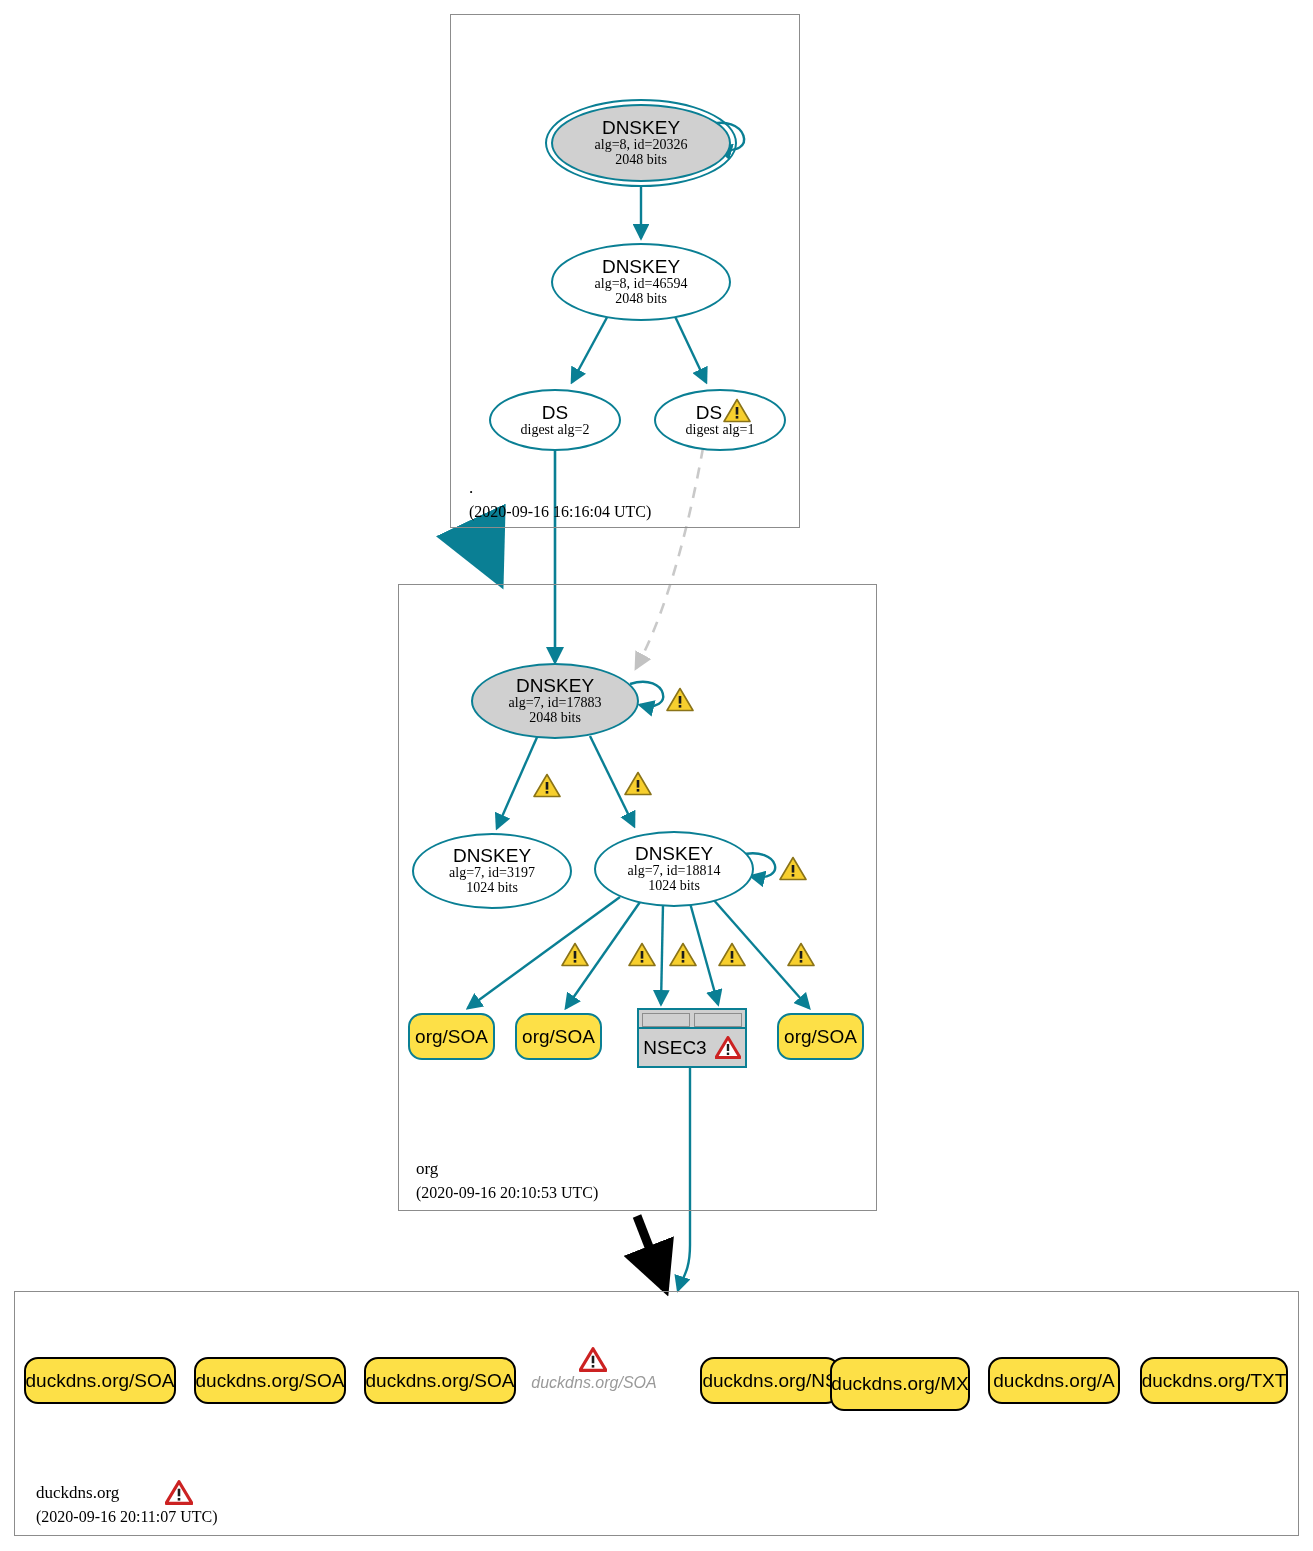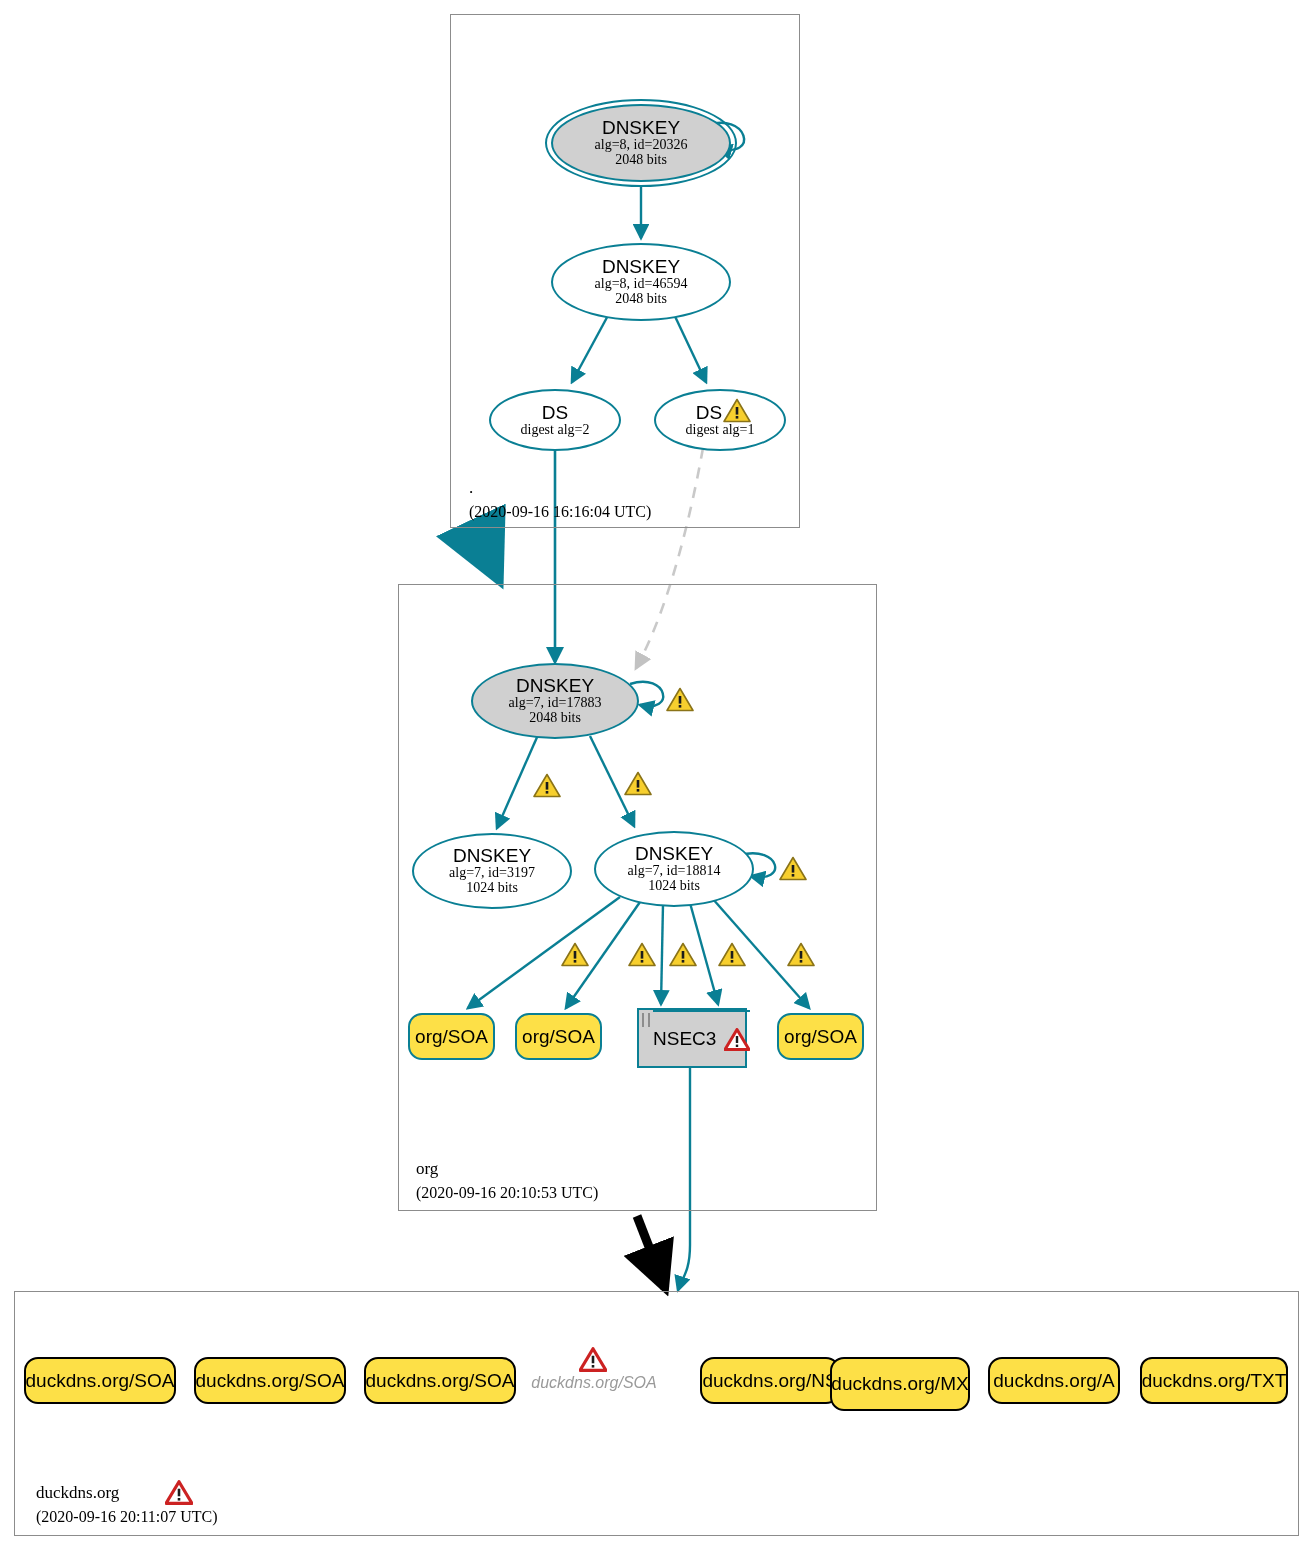--- a/index.html
+++ b/index.html
@@ -105,21 +105,21 @@
     font-size: 16px;
   }
 
   
   .nsec3-node {
     position: absolute;
     box-sizing: border-box;
     border: 2.5px solid #0a7f94;
     background: #d0d0d0;
     display: flex;
-    flex-direction: row;
+    flex-direction: column;
   }
   .nsec3-head {
     display: flex;
     gap: 4px;
     padding: 3px 3px 0 3px;
     height: 17px;
     box-sizing: border-box;
   }
   .nsec3-cell {
     flex: 1;
@@ -365,15 +365,15 @@
       <path d="M13,1.5 L25,21.5 L1,21.5 Z" fill="#ffffff" stroke="#cc2222" stroke-width="3" stroke-linejoin="round"></path>
       <rect x="11.8" y="8" width="2.4" height="7" fill="#1b1b1b"></rect>
       <rect x="11.8" y="16.6" width="2.4" height="2.4" fill="#1b1b1b"></rect>
     </svg>
   </div>
   <div class="rrset-node bogus-plain" style="left:531px; top:1368px; width:126px; height:30px;">duckdns.org/SOA</div>
 
   <div class="rrset-node insecure" style="left:656px; top:1357px; width:140px; height:47px;margin-left:44px;">duckdns.org/NS</div>
   <div class="rrset-node insecure" style="left:830px; top:1357px; width:140px; height:54px;">duckdns.org/MX</div>
   <div class="rrset-node insecure" style="left:988px; top:1357px; width:132px; height:47px;">duckdns.org/A</div>
-  <div class="rrset-node insecure" style="left:1140px; top:1357px; width:148px; height:47px;border-radius:12px;">duckdns.org/TXT</div>
+  <div class="rrset-node insecure" style="left:1140px; top:1357px; width:148px; height:47px;">duckdns.org/TXT</div>
 
 </div>
 
 </body></html>

